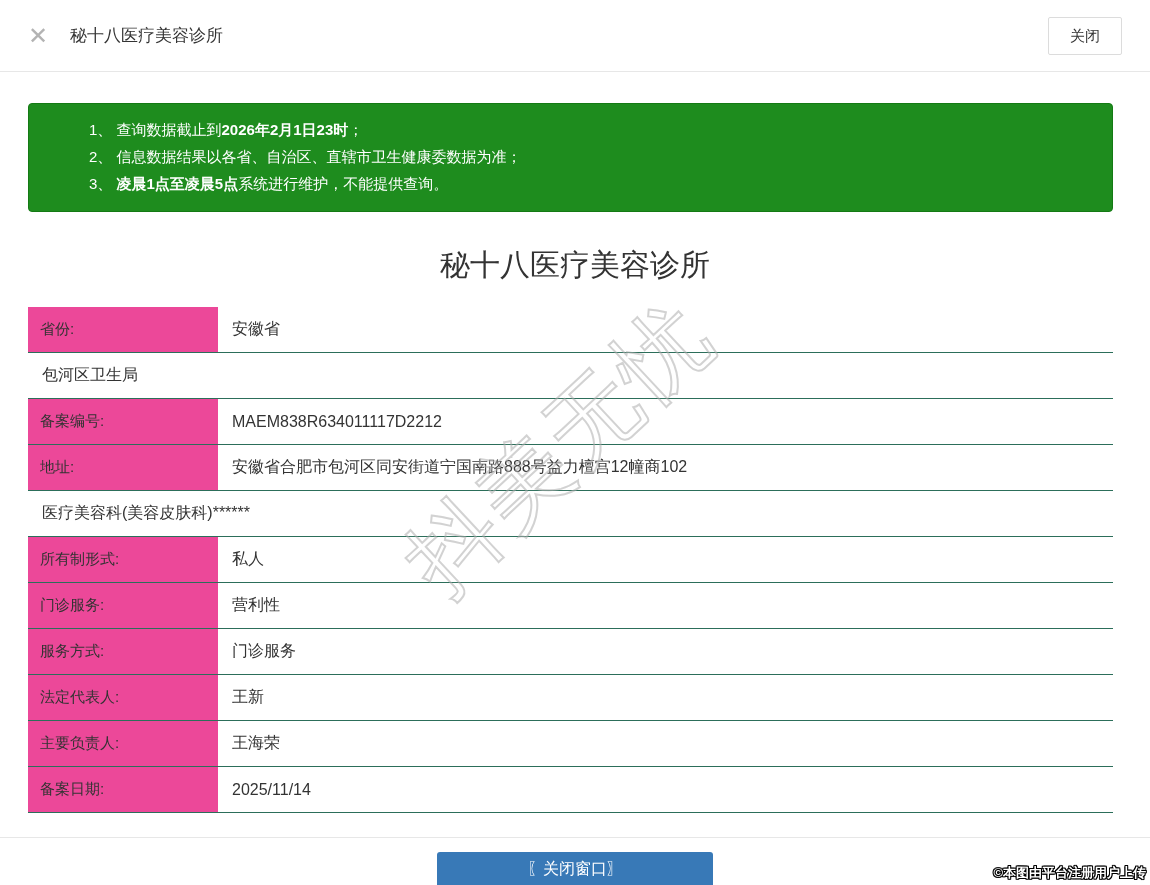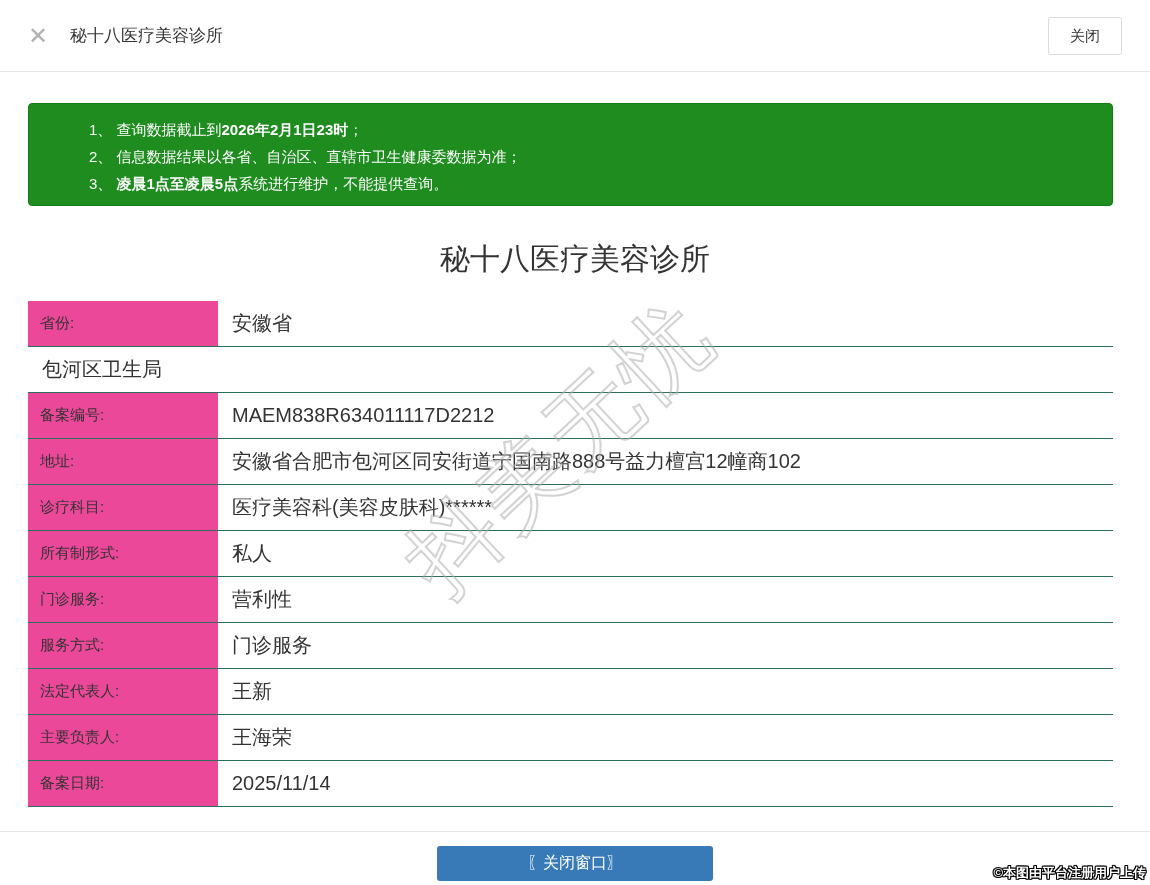--- a/index.html
+++ b/index.html
@@ -25,21 +25,21 @@
     margin-left: auto; background: #fff; border: 1px solid #dcdcdc;
     border-radius: 2px; padding: 9px 21px; font-size: 15px; color: #333;
     cursor: pointer; font-family: inherit; line-height: 1.2;
   }
 
   
   .notice {
     margin: 31px 37px 0 28px;
     background: #1e8c1e; border: 1px solid #147a14; border-radius: 4px;
     color: #fff; font-size: 15px; line-height: 27px;
-    padding: 12px 20px 8px 60px;
+    padding: 12px 20px 14px 60px;
   }
   .notice b { font-weight: bold; }
 
   
   .page-title {
     margin: 33px 0 0; text-align: center;
     font-size: 30px; font-weight: 500; color: #333;
   }
 
   
@@ -47,21 +47,21 @@
   .t-row {
     display: flex; align-items: stretch; height: 46px;
     border-bottom: 1px solid #2c6e5a;
   }
   .t-label {
     flex: 0 0 190px; width: 190px; background: #ec4899;
     display: flex; align-items: center; padding-left: 12px; font-size: 15px;
   }
   .t-value {
     flex: 1; display: flex; align-items: center;
-    padding-left: 14px; font-size: 20px;
+    padding-left: 14px; font-size: 16px;
   }
 
   
   .footer {
     margin-top: 24px; border-top: 1px solid #e7e7e7;
     height: 58px; display: flex; justify-content: center;
     padding-top: 14px;
   }
   .blue-btn {
     width: 276px; height: 35px; background: #3879b7; color: #fff;
@@ -115,21 +115,20 @@
   </div>
   <div class="t-row">
     <div class="t-label">备案编号:</div>
     <div class="t-value">MAEM838R634011117D2212</div>
   </div>
   <div class="t-row">
     <div class="t-label">地址:</div>
     <div class="t-value">安徽省合肥市包河区同安街道宁国南路888号益力檀宫12幢商102</div>
   </div>
   <div class="t-row">
-    <div class="t-label">诊疗科目:</div>
     <div class="t-value">医疗美容科(美容皮肤科)******</div>
   </div>
   <div class="t-row">
     <div class="t-label">所有制形式:</div>
     <div class="t-value">私人</div>
   </div>
   <div class="t-row">
     <div class="t-label">门诊服务:</div>
     <div class="t-value">营利性</div>
   </div>

